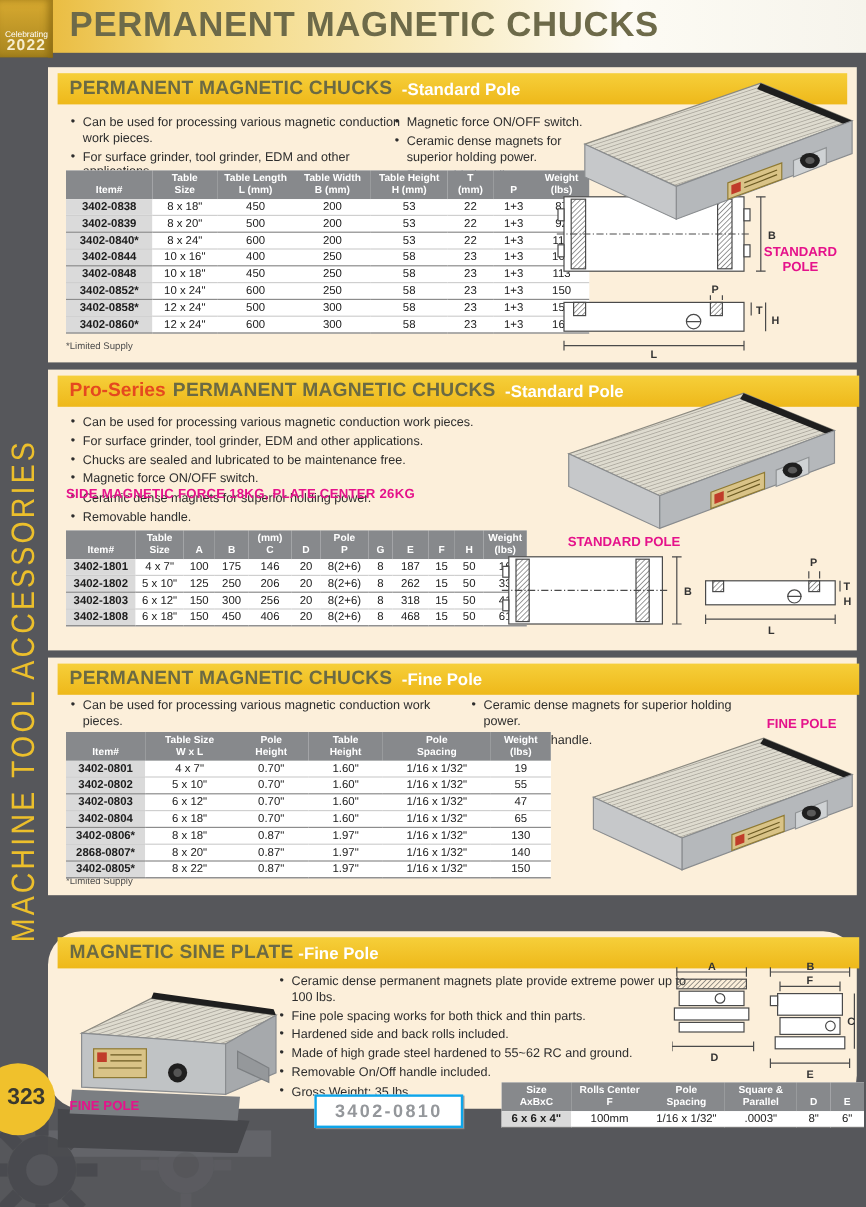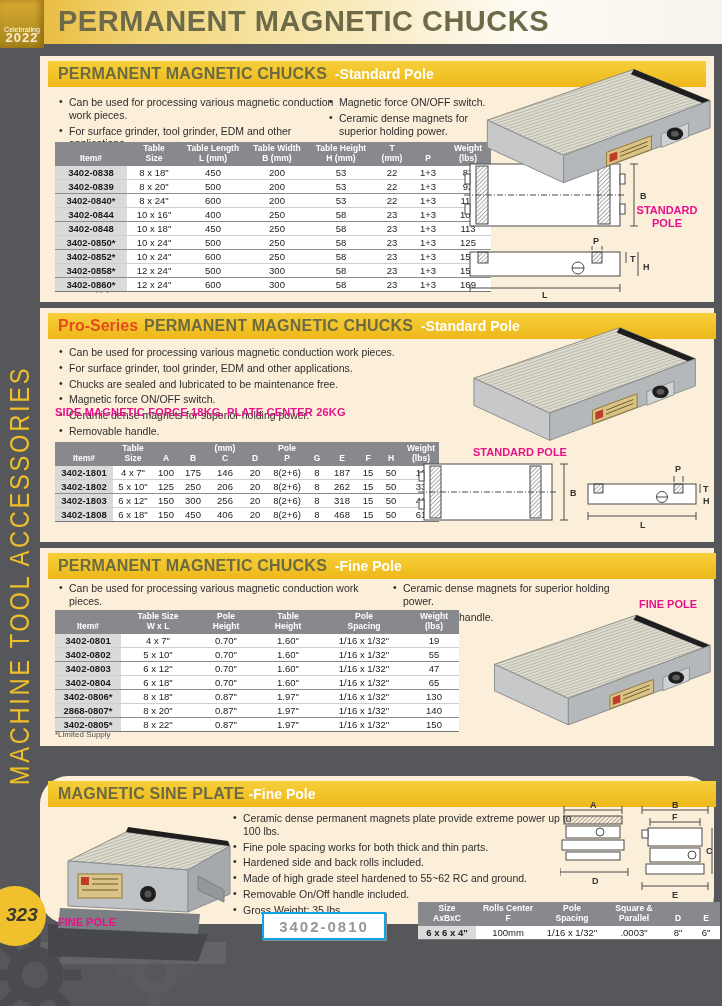--- a/index.html
+++ b/index.html
@@ -12,21 +12,21 @@
   .year-badge{position:absolute;left:0;top:0;width:44px;height:48px;background:linear-gradient(180deg,#d8aa30,#a8851f);
     box-shadow:inset -4px 0 6px rgba(120,90,10,.6);text-align:center;}
   .year-badge .celebrating{display:block;font-size:7px;color:#fff;margin-top:26px;}
   .year-badge .year{display:block;font-size:13px;font-weight:bold;color:#f6edce;letter-spacing:1px;line-height:10px;}
 
   
   .sidebar{position:absolute;left:0;top:48px;width:40px;height:958px;background:#56575b;}
   .side-text{position:absolute;left:-395px;top:512px;width:830px;transform:rotate(-90deg) scaleX(.88);
     text-align:center;color:#ecbf2b;font-size:27px;letter-spacing:3px;white-space:nowrap;}
   .page-num-badge{position:absolute;left:-16px;top:886px;width:62px;height:60px;border-radius:50%;background:#f0c12c;z-index:6;}
-  .page-num-badge span{position:absolute;left:22px;top:18px;font-size:19px;font-weight:bold;color:#3a392f;font-style:italic;}
+  .page-num-badge span{position:absolute;left:22px;top:18px;font-size:19px;font-weight:bold;color:#3a392f;}
   .gear{position:absolute;opacity:.9;}
 
   
   .section{position:absolute;left:40px;width:674px;background:#fcefda;}
   .sec1{top:56px;height:246px;}
   .sec2{top:308px;height:234px;}
   .sec3{top:548px;height:198px;}
   .sec4{top:776px;height:148px;border-radius:28px;}
   .bar{position:absolute;top:5px;height:26px;background:linear-gradient(180deg,#f6cf3a,#eeb81a);display:flex;align-items:center;padding-left:10px;z-index:1;}
   .bar .t{font-size:16px;font-weight:bold;color:#6b6a43;letter-spacing:.2px;white-space:pre;}
@@ -213,30 +213,20 @@
             <td>3402-0848</td>
             <td>10 x 18"</td>
             <td>450</td>
             <td>250</td>
             <td>58</td>
             <td>23</td>
             <td>1+3</td>
             <td>113</td>
           </tr>
           <tr>
-            <td>3402-0850*</td>
-            <td>10 x 24"</td>
-            <td>500</td>
-            <td>250</td>
-            <td>58</td>
-            <td>23</td>
-            <td>1+3</td>
-            <td>125</td>
-          </tr>
-          <tr>
             <td>3402-0852*</td>
             <td>10 x 24"</td>
             <td>600</td>
             <td>250</td>
             <td>58</td>
             <td>23</td>
             <td>1+3</td>
             <td>150</td>
           </tr>
           <tr>

